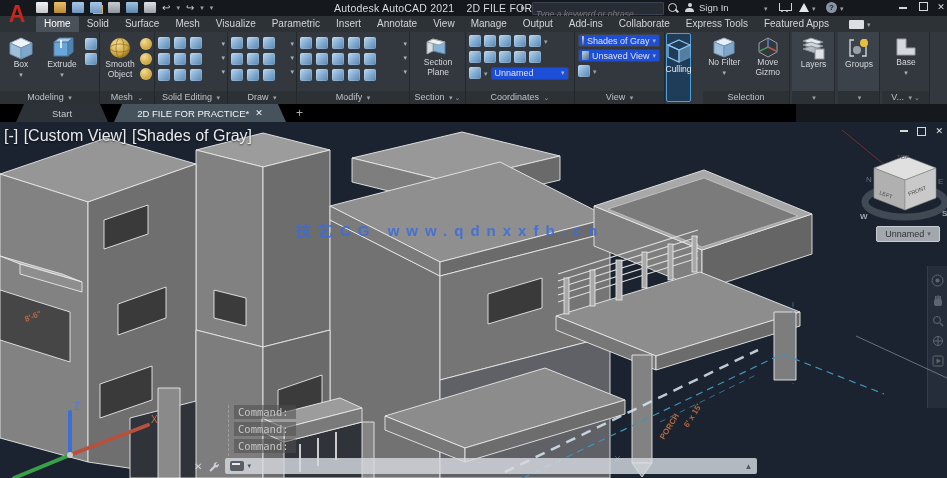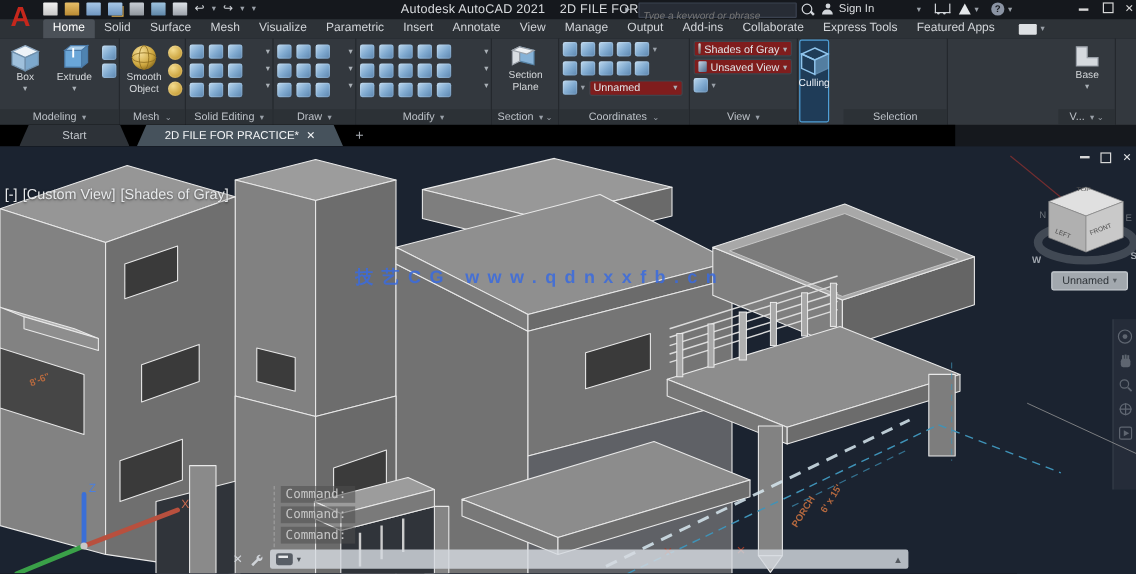--- a/index.html
+++ b/index.html
@@ -67,39 +67,39 @@
     background:linear-gradient(135deg,#bcd8ef 0%,#7fa9cf 55%,#5b84ad 100%);
     box-shadow:inset 0 0 0 1px rgba(255,255,255,.14);}
   .sic.gold{background:radial-gradient(circle at 35% 30%,#f4dc8e,#caa23c 70%,#8f6f20);border-radius:50%;}
   .grid3{display:grid;grid-template-columns:repeat(3,13px);grid-auto-rows:14px;gap:2px 3px;padding-top:3px;}
   .grid5{display:grid;grid-template-columns:repeat(5,13px);grid-auto-rows:14px;gap:2px 3px;padding-top:3px;}
   .caretcol{display:flex;flex-direction:column;gap:7px;padding-top:6px;}
   .caretcol span{font-size:7px;color:#aab0b6;line-height:7px;}
   .smallcol{display:flex;flex-direction:column;gap:3px;padding-top:4px;}
   .crow{display:flex;align-items:center;gap:3px;height:14px;}
   .ccol{display:flex;flex-direction:column;padding-top:2px;gap:2px;}
-  .ddl{background:#7f1d1d;border:1px solid #3e444c;border-radius:2px;height:13px;display:flex;align-items:center;
+  .ddl{background:#1d4ed8;border:1px solid #3e444c;border-radius:2px;height:13px;display:flex;align-items:center;
     gap:3px;padding:0 3px;color:#e0e3e6;font-size:9px;white-space:nowrap;box-sizing:border-box;}
   .ddl .dc{font-size:7px;color:#aab0b6;margin-left:auto;}
   .swatch{width:9px;height:9px;border-radius:1px;background:linear-gradient(135deg,#e8e8e8,#5a5a5a);}
   .swatch.view{background:linear-gradient(135deg,#c8d8e8,#4a6a8a);}
   #culling-btn{position:absolute;left:666px;top:1px;width:25px;height:69px;background:#1f3c58;
     border:1px solid #4e9fd8;border-radius:2px;display:flex;flex-direction:column;align-items:center;
     justify-content:flex-start;padding-top:4px;box-sizing:border-box;color:#e8eef4;font-size:8.5px;}
   .panel.lit{background:#3c424a;}
   
   #filetabs{position:absolute;top:104px;left:0;width:752px;height:18px;background:#000000;padding-left:44px;}
   .ftab{position:absolute;top:0;height:18px;display:flex;align-items:center;justify-content:center;
     font-size:9.5px;color:#c3c7cc;clip-path:polygon(8px 0,calc(100% - 8px) 0,100% 100%,0 100%);
     background:#2d3238;padding:0 14px;box-sizing:border-box;gap:6px;}
   .ftab.active{background:#46525c;color:#f2f4f6;}
   #plus-tab{position:absolute;left:238px;top:2px;color:#a8adb4;font-size:12px;}
   
   #viewport{position:absolute;top:122px;left:0;width:947px;height:356px;background:#1b2330;overflow:hidden;}
-  #vp-label{position:absolute;left:4px;top:5px;font-size:12px;color:#e8eaec;text-shadow:0 1px 2px rgba(0,0,0,.6);margin-top:28px;}
+  #vp-label{position:absolute;left:4px;top:5px;font-size:16px;color:#e8eaec;text-shadow:0 1px 2px rgba(0,0,0,.6);}
   #vp-label span{margin-right:1px;}
   #vp-controls{position:absolute;right:4px;top:4px;display:flex;gap:9px;align-items:center;color:#e4e6e8;}
   #watermark{position:absolute;left:296px;top:100px;font-size:15px;font-weight:bold;color:#3a6be0;
     letter-spacing:7px;opacity:.85;white-space:nowrap;}
   #cmd-history{position:absolute;left:228px;top:283px;border-left:1px dashed rgba(190,190,190,.5);padding-left:5px;}
   .cmdline{display:table;background:rgba(78,78,78,.55);color:#c6c6c6;font-family:"DejaVu Sans Mono",monospace;
     font-size:10.5px;padding:1px 7px 1px 4px;margin-bottom:3px;}
   #cmd-bar{position:absolute;left:194px;top:336px;display:flex;align-items:center;gap:6px;}
   #cmd-bar .xg{color:#d2d6db;font-size:10px;}
   #cmd-input{width:532px;height:16px;background:rgba(214,218,224,.82);border-radius:2px;display:flex;
@@ -397,26 +397,78 @@
   <div id="culling-btn" data-name="culling-toggle-button">
     <svg width="26" height="26" viewBox="0 0 26 26" data-name="culling-icon">
       <polygon points="13,2 24,7 13,12 2,7" fill="none" stroke="#8fc4ec" stroke-width="1.2"></polygon>
       <polygon points="2,7 13,12 13,24 2,19" fill="none" stroke="#8fc4ec" stroke-width="1.2"></polygon>
       <polygon points="13,12 24,7 24,19 13,24" fill="#7fb4de" stroke="#8fc4ec" stroke-width="1.2" opacity=".55"></polygon>
     </svg>
     <span data-name="culling-label">Culling</span>
   </div>
 
   <div class="panel" style="left:703px;width:87px;" data-name="panel-selection">
+    <div class="pbody" style="justify-content:center;gap:6px;">
+      <span class="bb" data-name="no-filter-button" style="width:38px;">
+        <svg width="24" height="22" viewBox="0 0 24 22" data-name="no-filter-icon">
+          <polygon points="12,2 22,6 12,10 2,6" fill="#e8eef4" stroke="#8ea8c0"></polygon>
+          <polygon points="2,6 12,10 12,21 2,17" fill="#9fc0dc" stroke="#7090ac"></polygon>
+          <polygon points="12,10 22,6 22,17 12,21" fill="#7da8cc" stroke="#7090ac"></polygon>
+        </svg>
+        <span data-name="no-filter-label">No Filter</span>
+        <span class="bcaret" data-name="no-filter-caret-icon">▾</span>
+      </span>
+      <span class="bb" data-name="move-gizmo-button" style="width:40px;">
+        <svg width="24" height="22" viewBox="0 0 24 22" data-name="move-gizmo-icon">
+          <polygon points="12,2 21,7 21,16 12,21 3,16 3,7" fill="none" stroke="#9aa0a8"></polygon>
+          <line x1="12" y1="11" x2="12" y2="3" stroke="#5a8ad8" stroke-width="1.4"></line>
+          <line x1="12" y1="11" x2="20" y2="15" stroke="#c05a4a" stroke-width="1.4"></line>
+          <line x1="12" y1="11" x2="4" y2="15" stroke="#4aa058" stroke-width="1.4"></line>
+        </svg>
+        <span data-name="move-gizmo-label">Move Gizmo</span>
+      </span>
+    </div>
     <div class="plabel" data-name="panel-label-selection">
       <span>Selection</span>
     </div>
   </div>
 
-
+  <div class="panel lit" style="left:792px;width:43px;" data-name="panel-layers">
+    <div class="pbody" style="justify-content:center;">
+      <span class="bb" data-name="layers-button">
+        <svg width="26" height="24" viewBox="0 0 26 24" data-name="layers-icon">
+          <polygon points="10,2 22,6 14,9 2,5" fill="#e8ecf0" stroke="#8a9098"></polygon>
+          <polygon points="10,6 22,10 14,13 2,9" fill="#cfd5db" stroke="#8a9098"></polygon>
+          <polygon points="10,10 22,14 14,17 2,13" fill="#b4bac2" stroke="#8a9098"></polygon>
+          <rect x="14" y="13" width="9" height="10" fill="#dfe3e8" stroke="#8a9098"></rect>
+        </svg>
+        <span data-name="layers-label">Layers</span>
+      </span>
+    </div>
+    <div class="plabel" data-name="panel-label-layers">
+      <span class="pc" data-name="layers-panel-caret-icon">▾</span>
+    </div>
+  </div>
+
+  <div class="panel lit" style="left:838px;width:42px;" data-name="panel-groups">
+    <div class="pbody" style="justify-content:center;">
+      <span class="bb" data-name="groups-button">
+        <svg width="26" height="24" viewBox="0 0 26 24" data-name="groups-icon">
+          <path d="M8,4 L4,4 L4,20 L8,20" fill="none" stroke="#cfd3d8" stroke-width="1.4"></path>
+          <path d="M16,4 L20,4 L20,20 L16,20" fill="none" stroke="#cfd3d8" stroke-width="1.4"></path>
+          <circle cx="11" cy="14" r="4" fill="#9aa0a8"></circle>
+          <circle cx="18" cy="7" r="4" fill="#e8c040"></circle>
+        </svg>
+        <span data-name="groups-label">Groups</span>
+      </span>
+    </div>
+    <div class="plabel" data-name="panel-label-groups">
+      <span class="pc" data-name="groups-panel-caret-icon">▾</span>
+    </div>
+  </div>
 
   <div class="panel" style="left:882px;width:48px;" data-name="panel-base">
     <div class="pbody" style="justify-content:center;">
       <span class="bb" data-name="base-button">
         <svg width="24" height="22" viewBox="0 0 24 22" data-name="base-icon">
           <path d="M3,3 L12,3 L12,12 L21,12 L21,19 L3,19 Z" fill="#d5d9de" stroke="#9aa0a8"></path>
         </svg>
         <span data-name="base-label">Base</span>
         <span class="bcaret" data-name="base-caret-icon">▾</span>
       </span>

